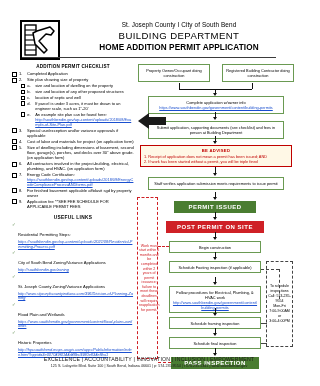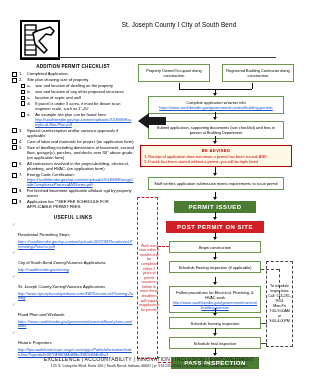--- a/index.html
+++ b/index.html
@@ -92,20 +92,22 @@
         <line x1="3" y1="8" x2="14" y2="8" stroke="#000" stroke-width="1.1"></line>
         <line x1="3" y1="13" x2="14" y2="13" stroke="#000" stroke-width="1.1"></line>
         <line x1="3" y1="18" x2="14" y2="18" stroke="#000" stroke-width="1.1"></line>
         <line x1="3" y1="23" x2="14" y2="23" stroke="#000" stroke-width="1.1"></line>
         <line x1="3" y1="28" x2="14" y2="28" stroke="#000" stroke-width="1.1"></line>
         <path d="M15 9 L28 5 L32 9 L29 13 L24 12 L17 19 L25 28 L22 31 L13 22 L11 11 Z" fill="#fff" stroke="#000" stroke-width="1.5" stroke-linejoin="round"></path>
       </svg>
     </div>
     <div class="head-txt">
       <div class="h-line1">St. Joseph County I City of South Bend</div>
+      <div class="h-line2">BUILDING DEPARTMENT</div>
+      <div class="h-line3">HOME ADDITION PERMIT APPLICATION</div>
     </div>
   </div>
   <div class="rule"></div>
 
   <div class="checklist">
     <div class="cl-title">ADDITION PERMIT CHECKLIST</div>
 
     <div class="cl-row">
       <span class="cbox"></span>
       <span class="cl-num">1.</span>

